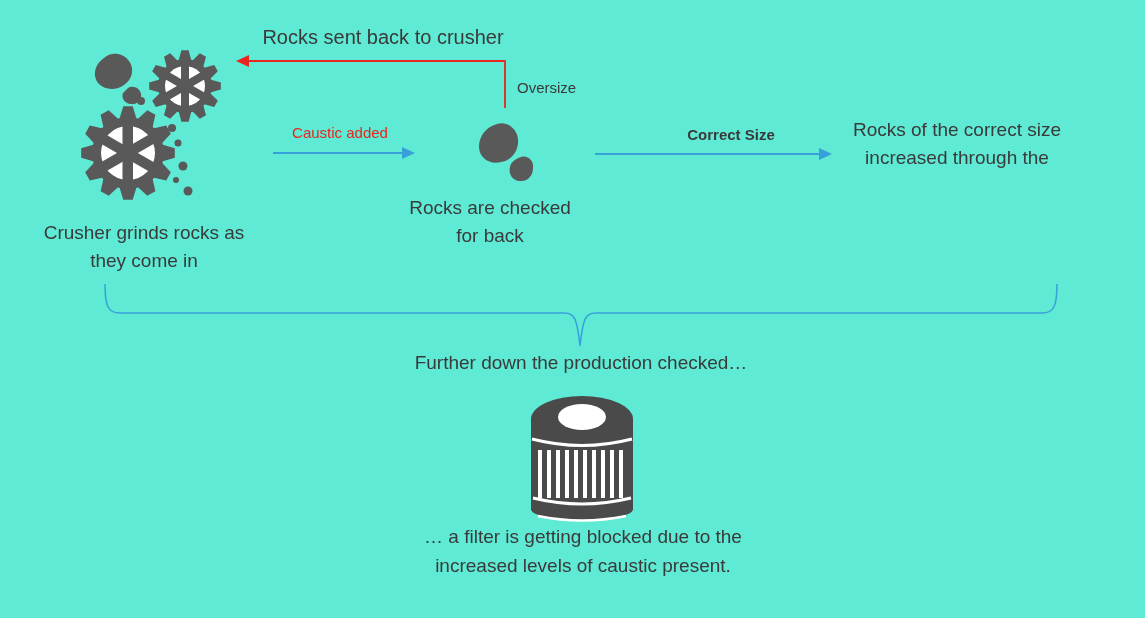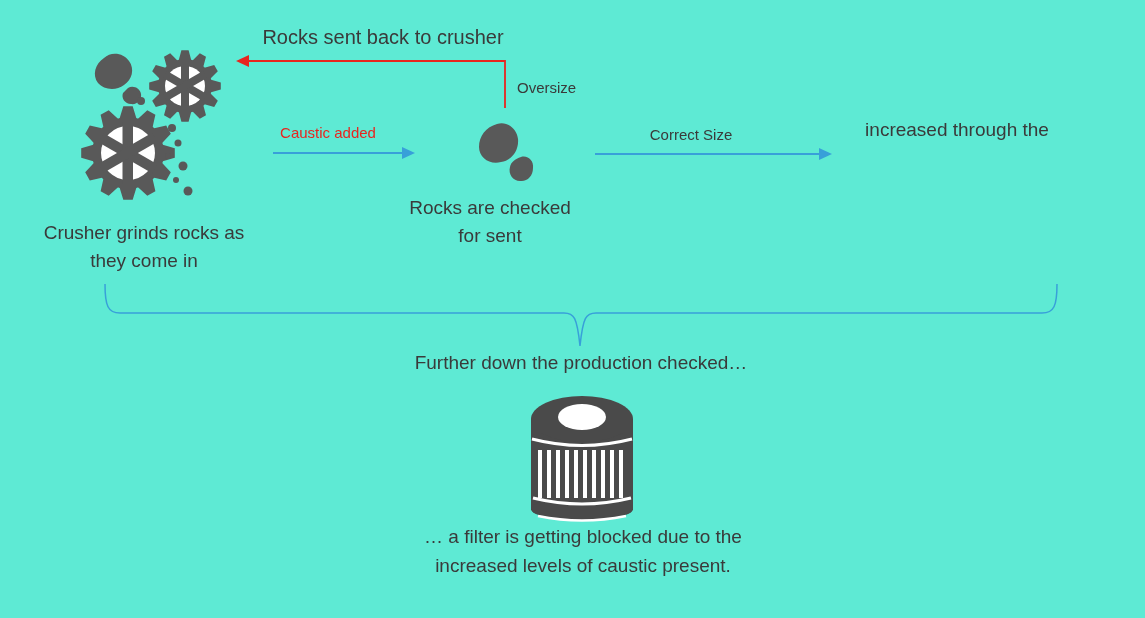--- a/index.html
+++ b/index.html
@@ -111,35 +111,36 @@
       <rect x="79" y="58" width="4" height="48"></rect>
       <rect x="88" y="58" width="4" height="48"></rect>
       <rect x="97" y="58" width="4" height="48"></rect>
     </g>
   </svg>
 
   <div class="abs label t20 center" style="left:183px;top:25px;width:400px;">Rocks sent back to crusher</div>
 
   <div class="abs label t15" style="left:517px;top:79px;">Oversize</div>
 
-  <div class="abs label t15 red center" style="left:253px;top:124px;width:150px;">Caustic added</div>
+  <div class="abs label t15 red center" style="left:265px;top:124px;width:150px;">Caustic added</div>
 
-  <div class="abs label t15 center" style="left:616px;top:126px;width:150px;">Correct Size</div>
+  <div class="abs label t15 center" style="left:656px;top:126px;width:150px;font-weight:bold;">Correct Size</div>
 
   <div class="abs t19 center" style="left:24px;top:219px;width:240px;">
     <div>Crusher grinds rocks as</div>
     <div>they come in</div>
   </div>
 
   <div class="abs t19 center" style="left:390px;top:194px;width:200px;">
     <div>Rocks are checked</div>
-    <div>for sent</div>
+    <div>for back</div>
   </div>
 
   <div class="abs t19 center" style="left:837px;top:116px;width:240px;">
+    <div>Rocks of the correct size</div>
     <div>increased through the</div>
   </div>
 
   <div class="abs label t19 center" style="left:331px;top:349px;width:500px;">Further down the production checked…</div>
 
   <div class="abs t19 center" style="left:383px;top:522px;width:400px;line-height:29px;">
     <div>… a filter is getting blocked due to the</div>
     <div>increased levels of caustic present.</div>
   </div>
 

